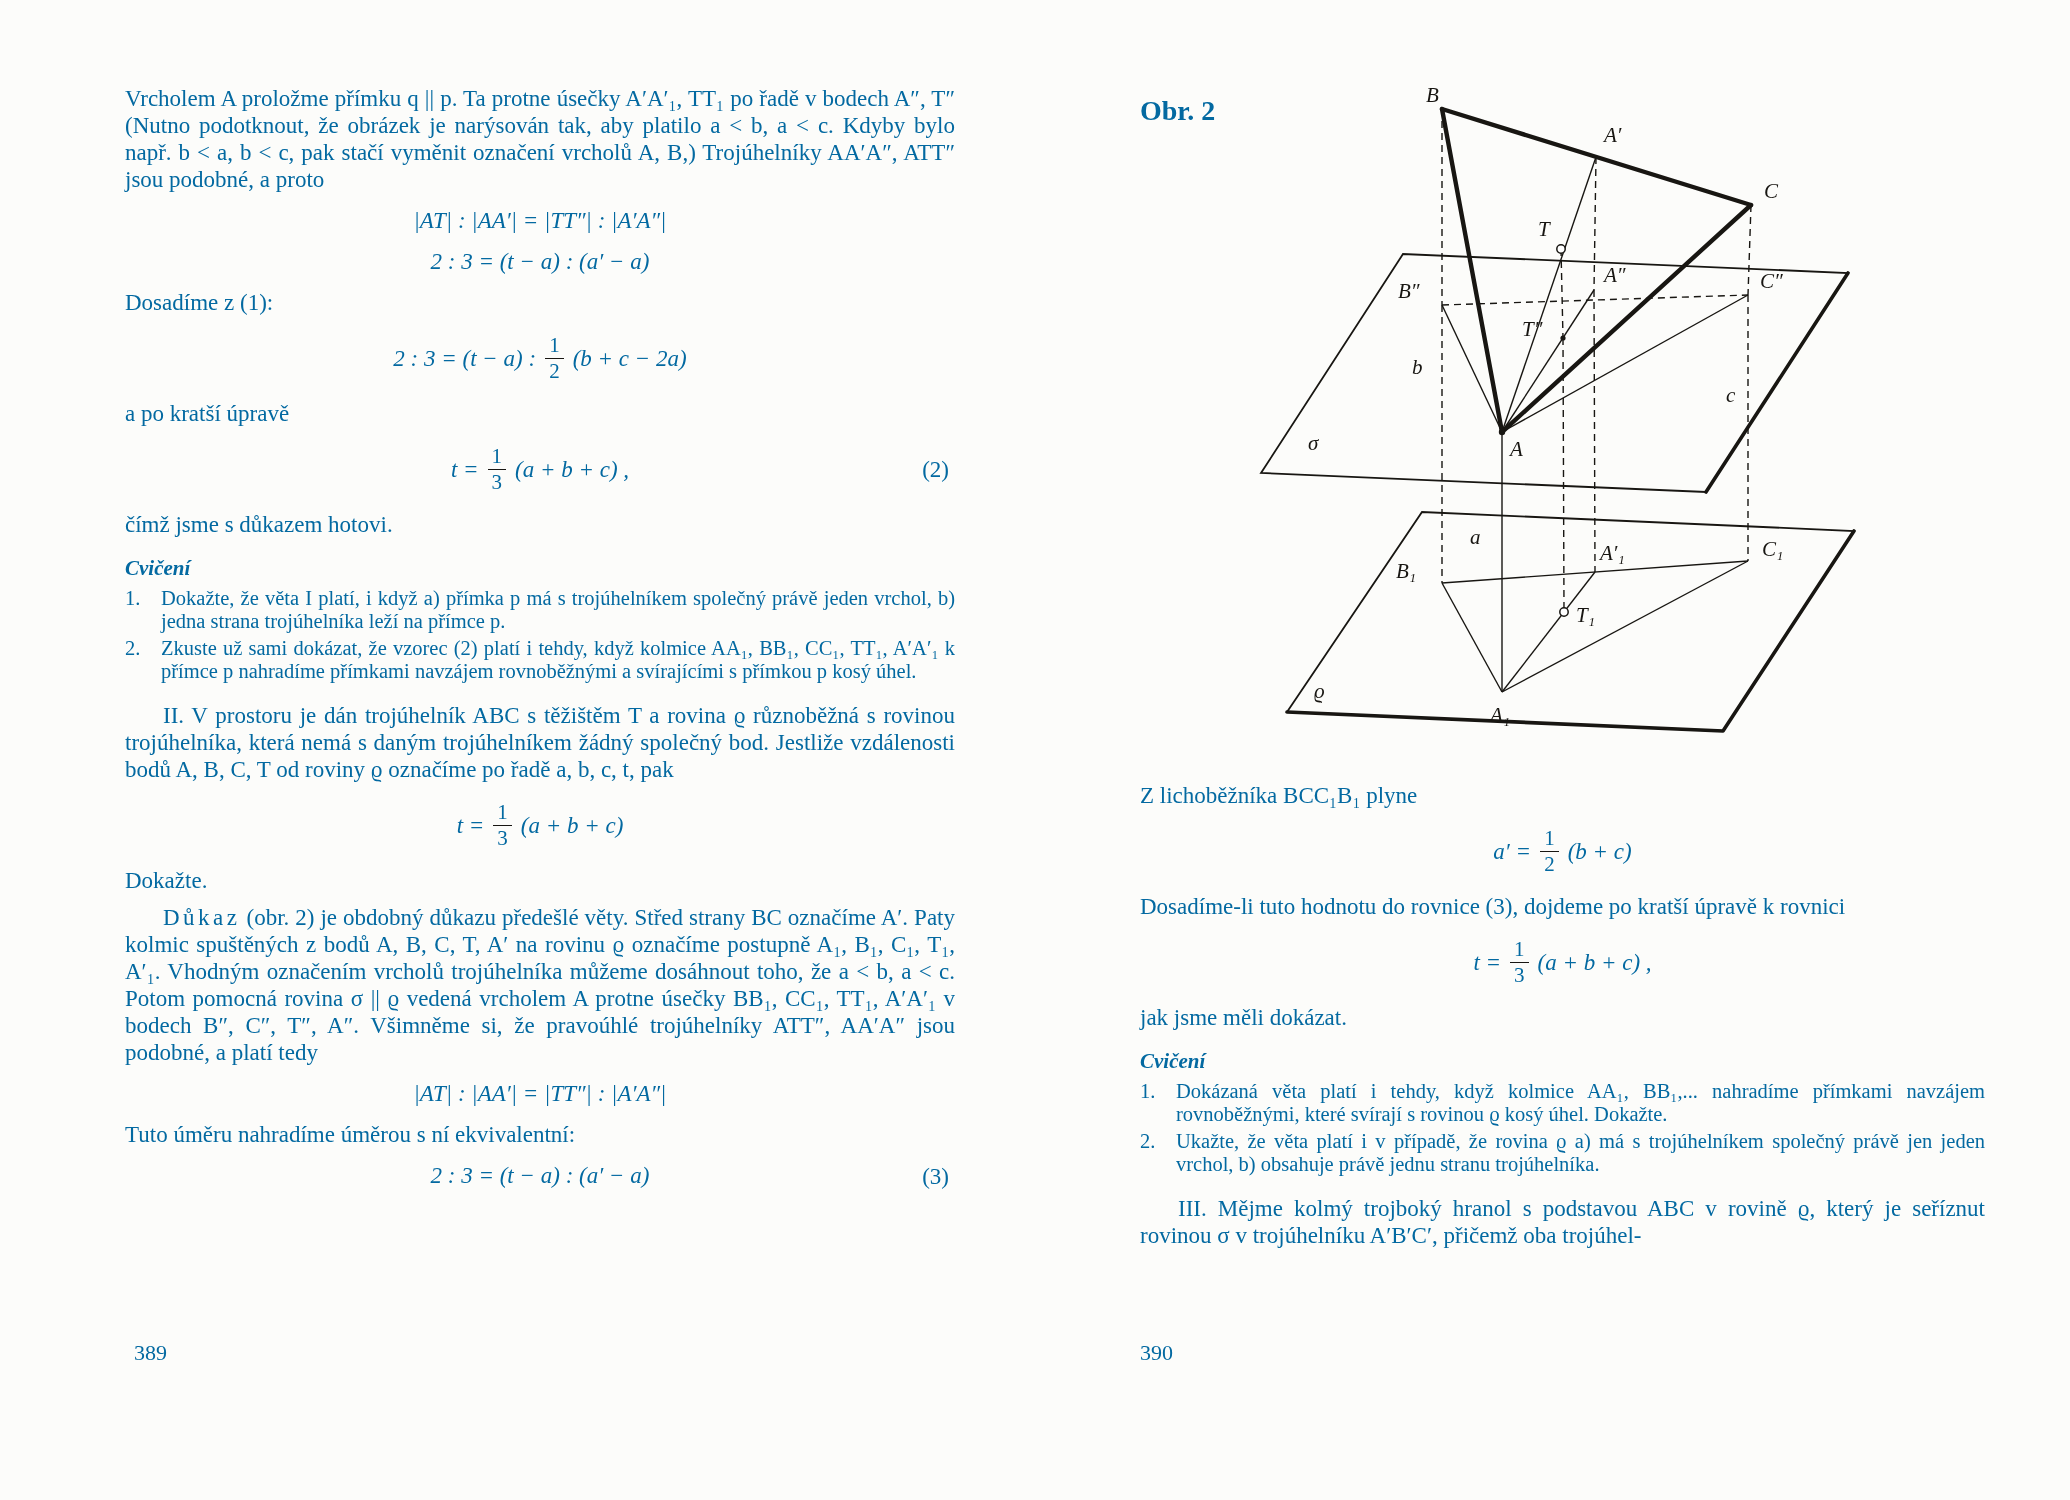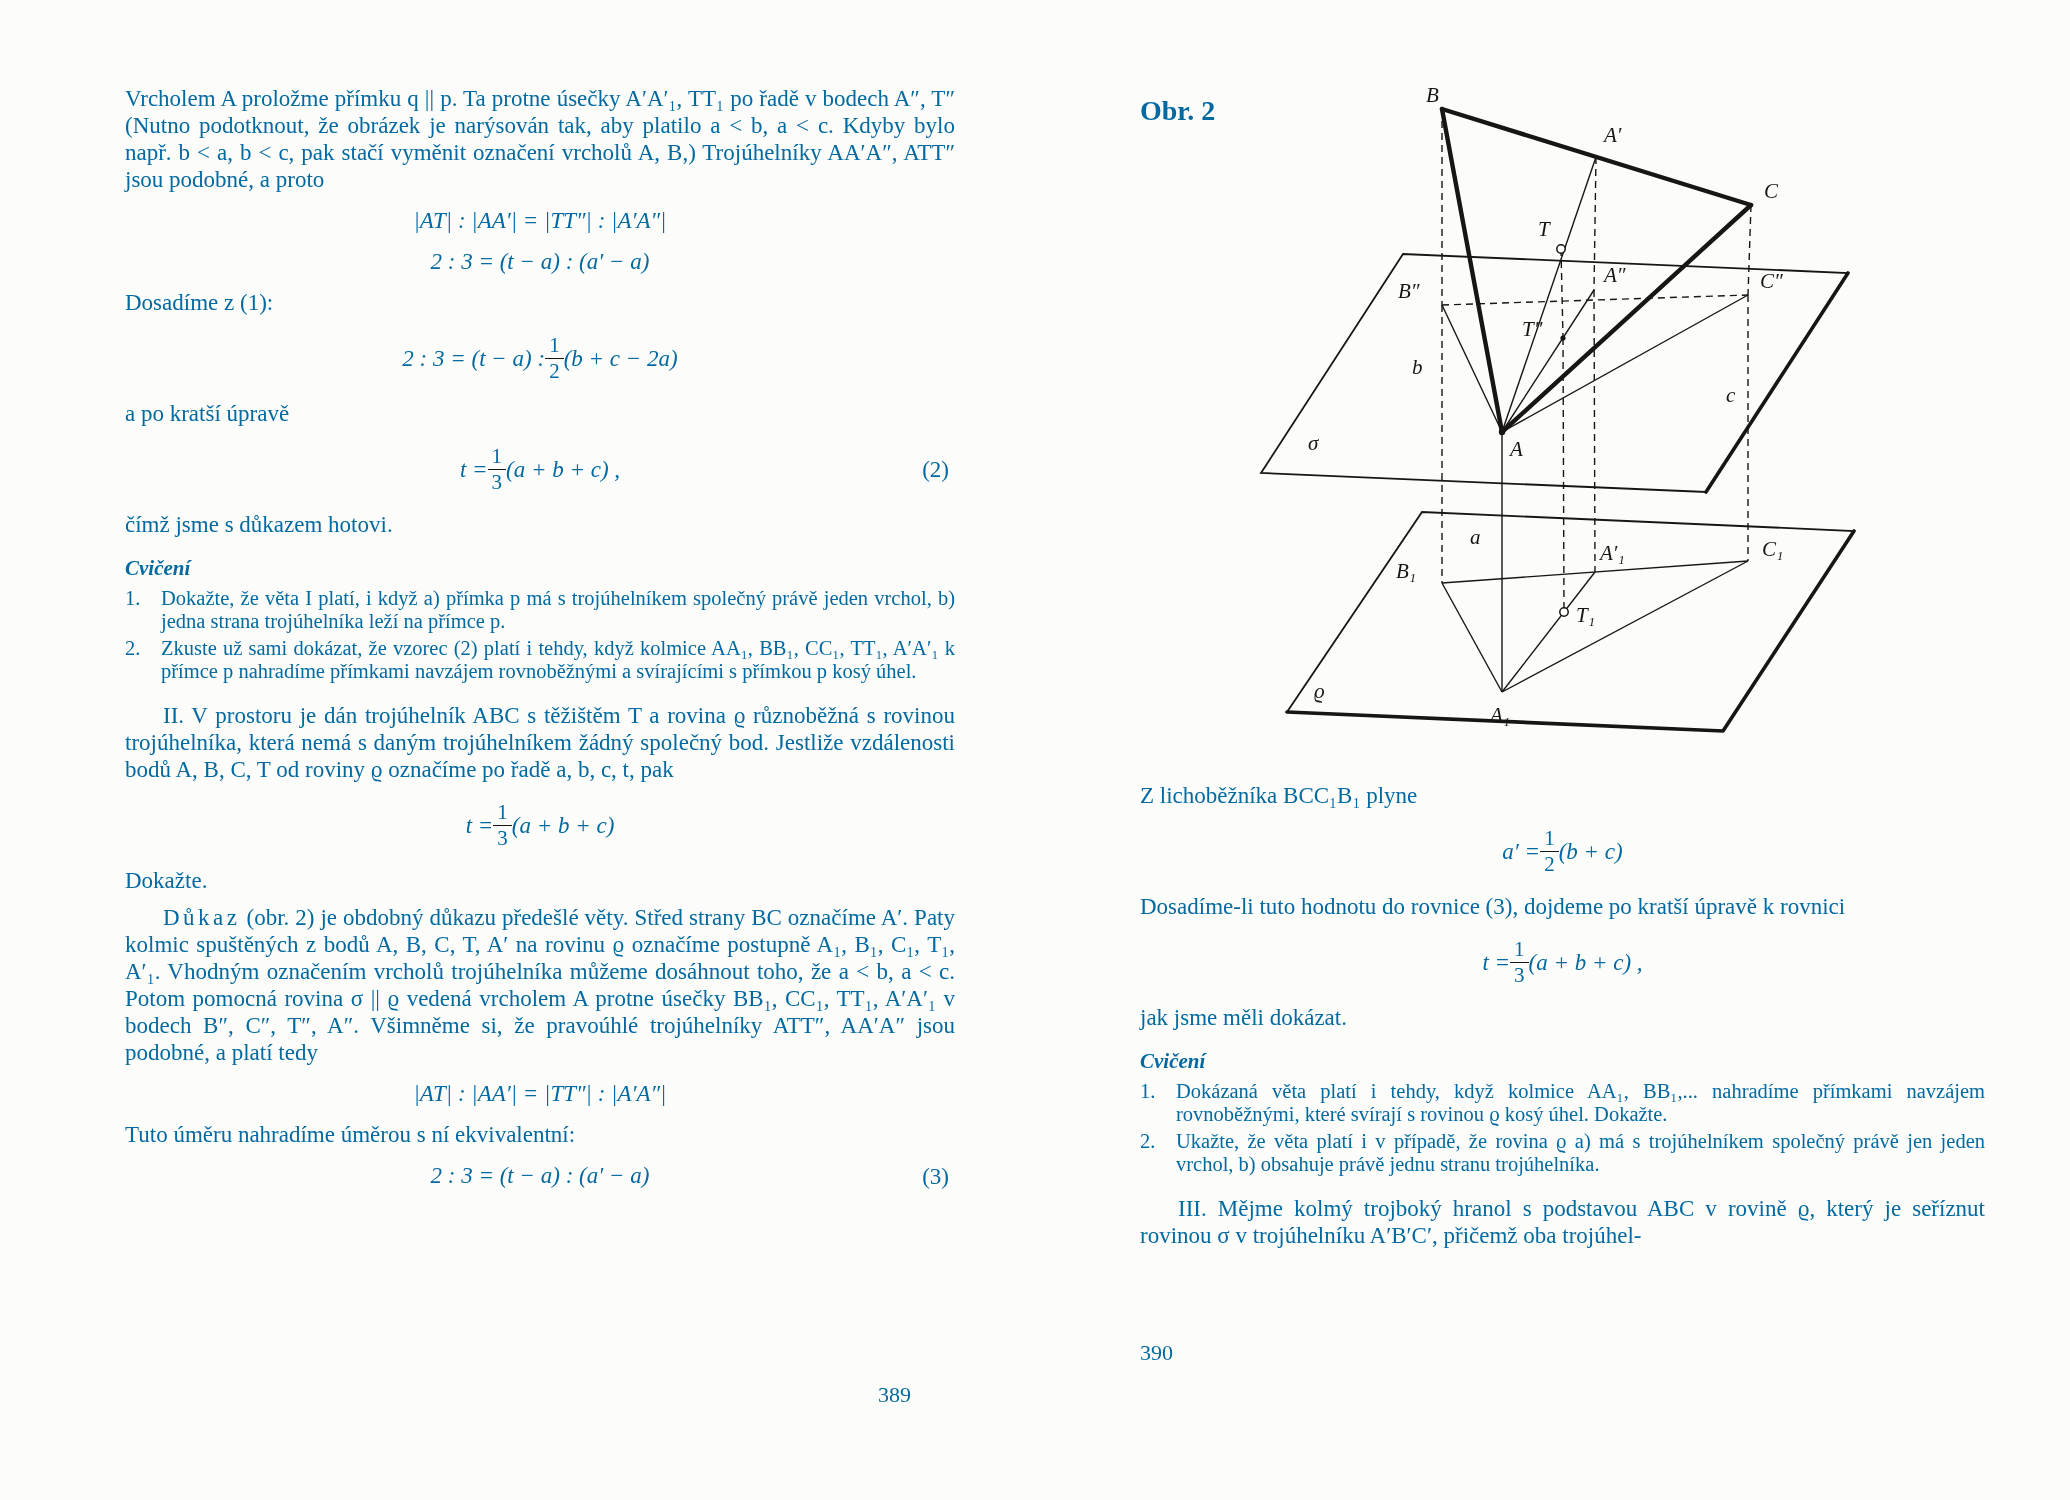--- a/index.html
+++ b/index.html
@@ -8,32 +8,32 @@
   .page{position:absolute;top:0;height:1500px;}
   .page-left{left:125px;width:830px;padding-top:85px;box-sizing:border-box;}
   .page-right{left:1140px;width:845px;box-sizing:border-box;}
   .body-par{font-size:23px;line-height:27px;text-align:justify;margin:0;}
   .ind{text-indent:38px;}
   .mt14{margin-top:14px;}
   .mt10{margin-top:10px;}
   .mt20{margin-top:20px;}
   .lead-spaced{letter-spacing:3.5px;}
   .eq-row{position:relative;margin:14px 0;text-align:center;font-size:23px;line-height:27px;font-style:italic;}
-  .eq-flex{display:flex;justify-content:center;align-items:center;min-height:56px;}
+  .eq-flex{display:flex;justify-content:center;align-items:center;gap:9px;min-height:56px;}
   .frac{display:inline-flex;flex-direction:column;align-items:center;font-style:normal;
         font-size:21px;line-height:1.08;}
   .frac .num{border-bottom:1.6px solid #181612;padding:0 4px 1px;}
   .frac .den{padding-top:1px;}
   .eq-tag{position:absolute;right:6px;top:50%;transform:translateY(-50%);font-style:normal;}
   .exheading{font-style:italic;font-size:21px;margin:18px 0 6px 0;}
   .exitem{display:flex;margin-top:5px;font-size:20.5px;line-height:22.5px;}
   .exnum{flex:0 0 36px;}
   .exbody{flex:1;text-align:justify;}
   .pagenum{position:absolute;top:1340px;font-size:22px;}
-  .pagenum-l{left:119px;width:792px;text-align:right;margin-top:42px;}
+  .pagenum-l{left:134px;width:792px;}
   .pagenum-r{left:1140px;}
   .fig-caption{position:absolute;left:1140px;top:95px;font-weight:bold;font-size:28px;}
   .figure{position:absolute;left:1248px;top:86px;}
   .right-text{padding-top:782px;}
   
   .pl{fill:none;stroke:#181612;stroke-width:1.8;}
   .thickedge{fill:none;stroke:#181612;stroke-width:3.6;stroke-linecap:round;stroke-linejoin:round;}
   .boldl{fill:none;stroke:#181612;stroke-width:4.4;stroke-linecap:round;stroke-linejoin:round;}
   .thin{fill:none;stroke:#181612;stroke-width:1.4;}
   .dash{fill:none;stroke:#181612;stroke-width:1.4;stroke-dasharray:7 5;}

